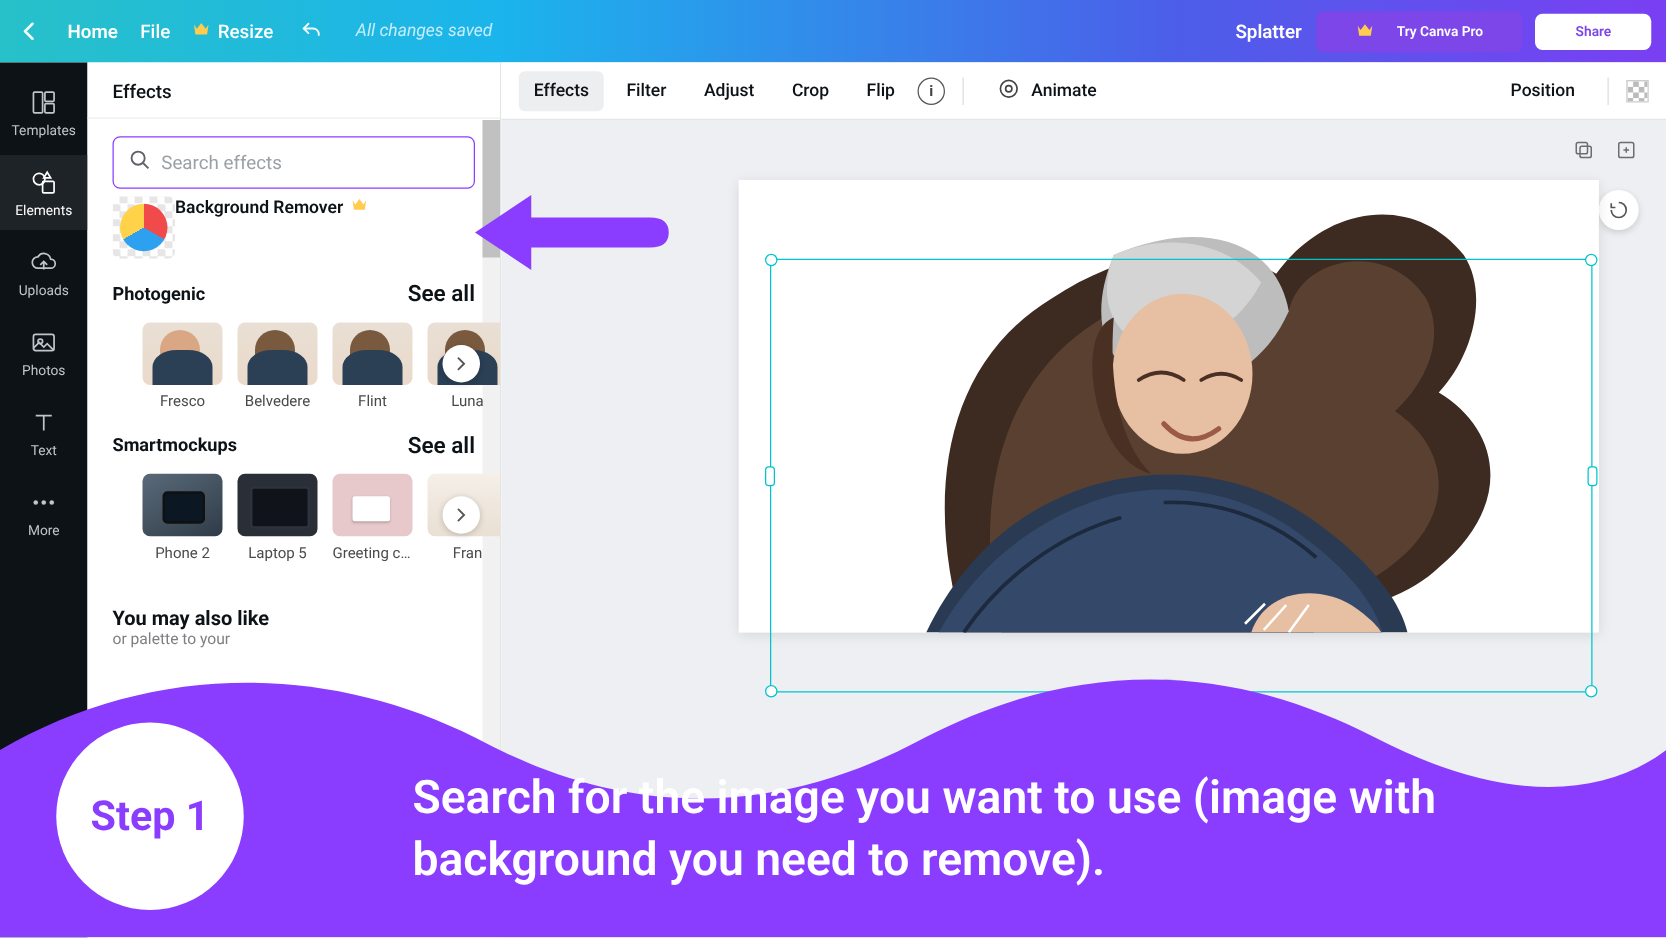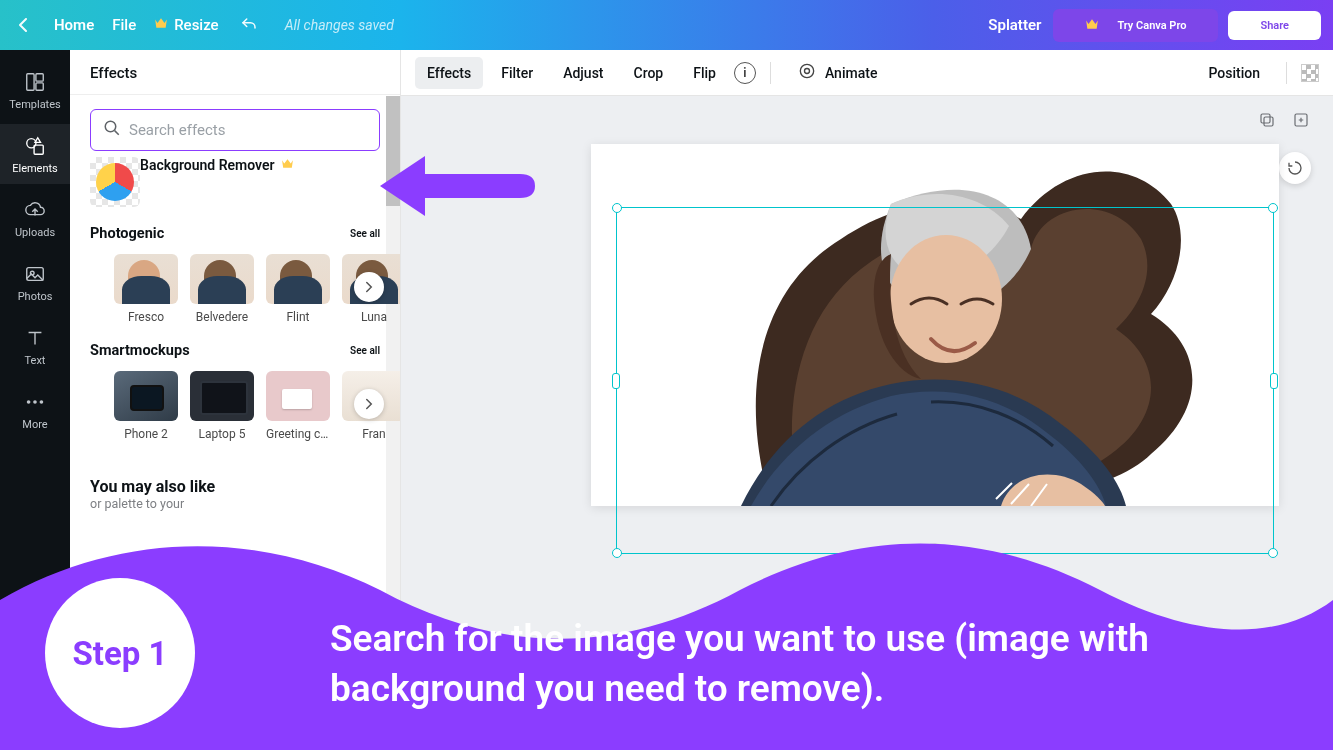--- a/index.html
+++ b/index.html
@@ -37,21 +37,21 @@
   .search input { border:none; outline:none; font-size:15px; flex:1; color:#555; background:transparent; caret-color:#8b3dff; }
   .search input::placeholder { color:#9aa0a6; }
   .bgremover { display:flex; margin-top:6px; cursor:pointer; }
   .bgremover .thumb { width:50px; height:50px; border-radius:6px; background: repeating-conic-gradient(#e6e6e6 0 25%, #fff 0 50%) 0 0/12px 12px; position:relative; overflow:hidden; flex-shrink:0; }
   .bgremover .thumb::after { content:""; position:absolute; inset:6px; border-radius:50%; background: conic-gradient(#f04a4a 0 120deg, #2ea0f0 120deg 240deg, #ffd24a 240deg 360deg); }
   .bgremover .txt { display:flex; flex-direction:column; }
   .bgremover .title { font-weight:600; font-size:14px; color:#0d1216; display:flex; align-items:center; gap:6px; }
   .bgremover .desc { font-size:12.5px; color:#7d7f83; line-height:1.4; margin-top:2px; }
   .section-head { display:flex; justify-content:space-between; align-items:center; margin-top:18px; }
   .section-head .stitle { font-weight:700; font-size:14.5px; color:#0d1216; }
-  .section-head .seeall { font-weight:600; font-size:10px; color:#0d1216; cursor:pointer; }
+  .section-head .seeall { font-weight:600; font-size:18px; color:#0d1216; cursor:pointer; }
   .thumb-row { display:flex; gap:12px; margin-top:12px; position:relative; }
   .thumb-card { width:64px; display:flex; flex-direction:column; align-items:center; gap:6px; cursor:pointer;padding-left:48px; }
   .thumb-img { width:64px; height:50px; border-radius:6px; background:#ddd; overflow:hidden; position:relative; }
   .thumb-lbl { font-size:12px; color:#4a4a4a; white-space:nowrap; overflow:hidden; text-overflow:ellipsis; width:64px; text-align:center; }
   .scroll-btn { position:absolute; right:-4px; top:18px; width:30px; height:30px; border-radius:50%; background:#fff; box-shadow:0 1px 5px rgba(0,0,0,.2); display:flex; align-items:center; justify-content:center; color:#555; }
   .yml { margin-top:36px; font-weight:700; font-size:16px; color:#0d1216; }
   .yml-desc { font-size:12.5px; color:#7d7f83; }
   
   .canvas-area { flex:1; background:#edeff2; display:flex; flex-direction:column; position:relative; }
   .toolbar { height:46px; background:#fff; display:flex; align-items:center; padding:0 14px; gap:6px; border-bottom:1px solid #e5e5e5; }

